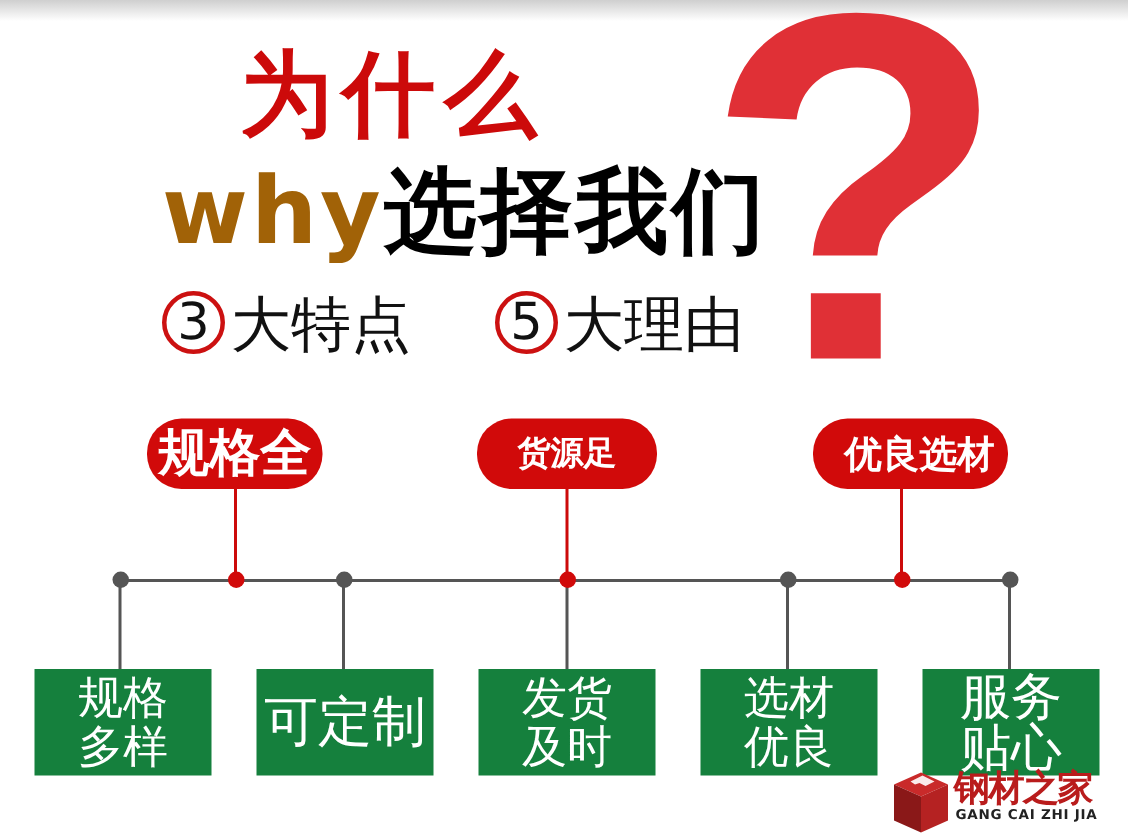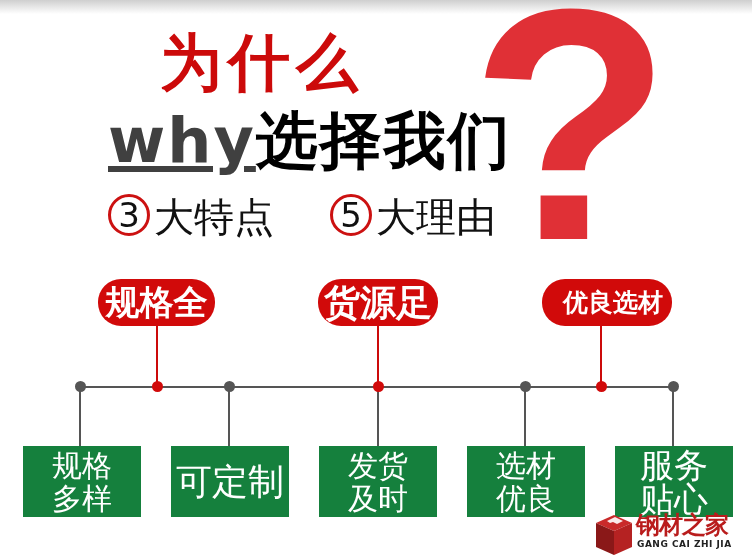--- a/index.html
+++ b/index.html
@@ -3,30 +3,30 @@
 <meta charset="utf-8">
 <style>
   html, body { margin:0; padding:0; }
   body { width:752px; height:559px; position:relative; overflow:hidden; background:#ffffff;
          font-family:"DejaVu Sans","Liberation Sans",sans-serif; }
   .topshade { position:absolute; left:0; top:0; width:752px; height:14px;
               background:linear-gradient(#cfcfcf,#ffffff); }
   .abs { position:absolute; }
   .title1 { left:160px; top:28px; font-size:62px; font-weight:bold; color:#cc0a0a; letter-spacing:6px; line-height:70px; }
   .title2 { left:108px; top:105px; font-size:62px; font-weight:bold; line-height:72px; white-space:nowrap; }
-  .why { color:#404040; font-family:"DejaVu Sans",sans-serif; letter-spacing:2px;text-decoration:underline; }
+  .why { color:#a16207; font-family:"DejaVu Sans",sans-serif; letter-spacing:2px; }
   .cn2 { color:#000; letter-spacing:2px; }
   .sub { top:192px; font-size:40px; color:#111; line-height:50px; white-space:nowrap; }
   .circ { display:inline-block; width:36px; height:36px; border:3px solid #cc1111; border-radius:50%;
           text-align:center; line-height:36px; font-size:34px; color:#111; vertical-align:4px; margin-right:4px; }
   .qmark { left:470px; top:-40px; font-size:330px; font-weight:bold; color:#e03036; line-height:330px;
            font-family:"Liberation Sans",sans-serif; }
   .redtag { top:279px; height:47px; background:#d10a0a; color:#fff; font-weight:bold; text-align:center; line-height:47px;border-radius:23px; }
   .redtag.t1 { left:98px; width:117px; font-size:34px; }
-  .redtag.t2 { left:318px; width:120px; font-size:36px; }
+  .redtag.t2 { left:318px; width:120px; font-size:22px; }
   .redtag.t3 { left:542px; width:118px; font-size:25px;padding-left:12px; }
   .vline-red { width:2px; background:#cc0a0a; top:326px; height:61px; }
   .hline { left:80px; top:386px; width:594px; height:2px; background:#555; }
   .dot { width:11px; height:11px; border-radius:50%; top:381px; }
   .dot.gray { background:#555; }
   .dot.red { background:#d10a0a; }
   .vline-gray { width:2px; background:#555; top:387px; height:60px; }
   .box { top:446px; height:71px; width:118px; background:#15803d; color:#fff; text-align:center;
          font-size:30px; display:flex; align-items:center; justify-content:center; line-height:33px; }
   .box.single { font-size:36px; }

